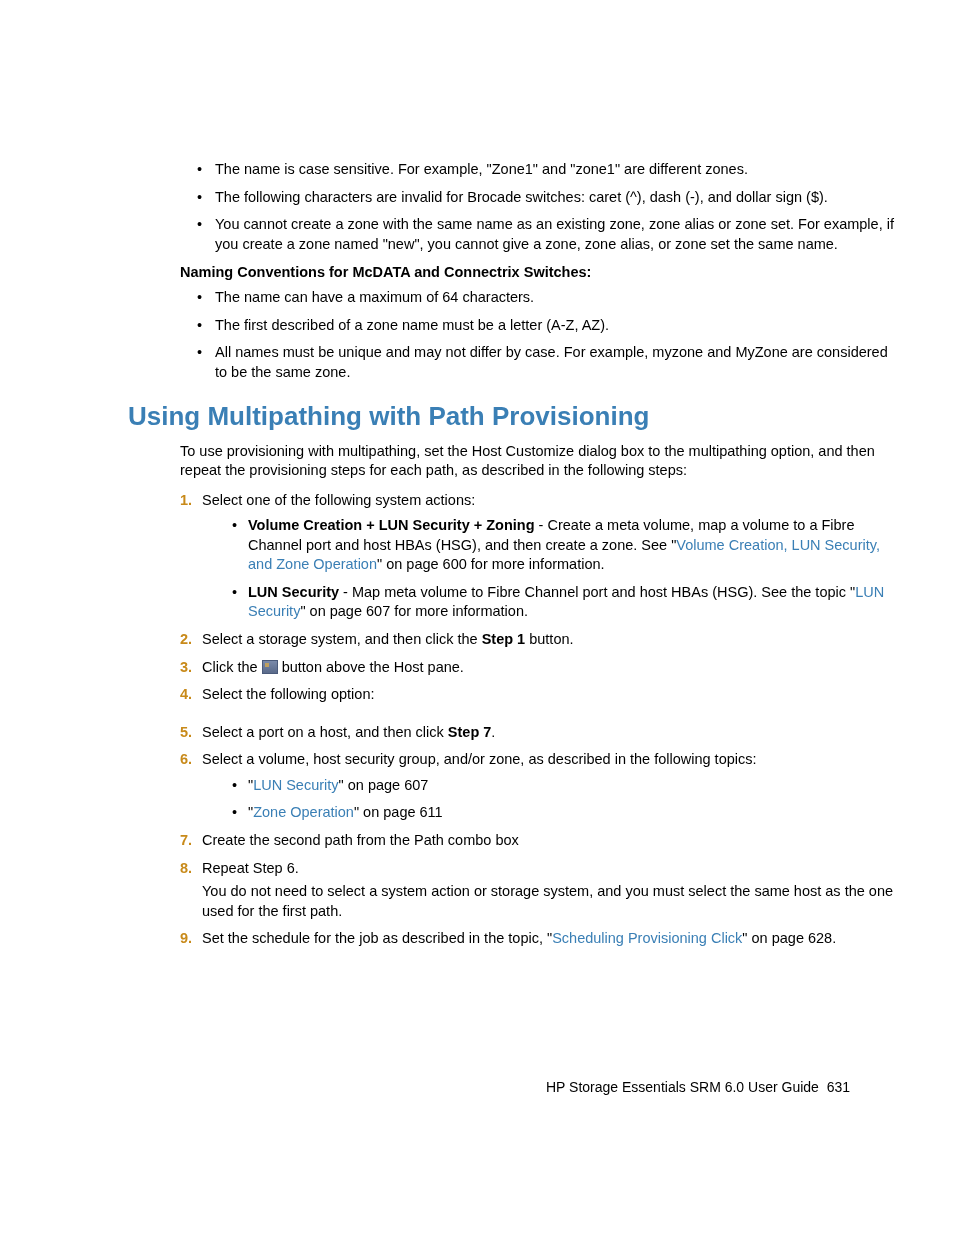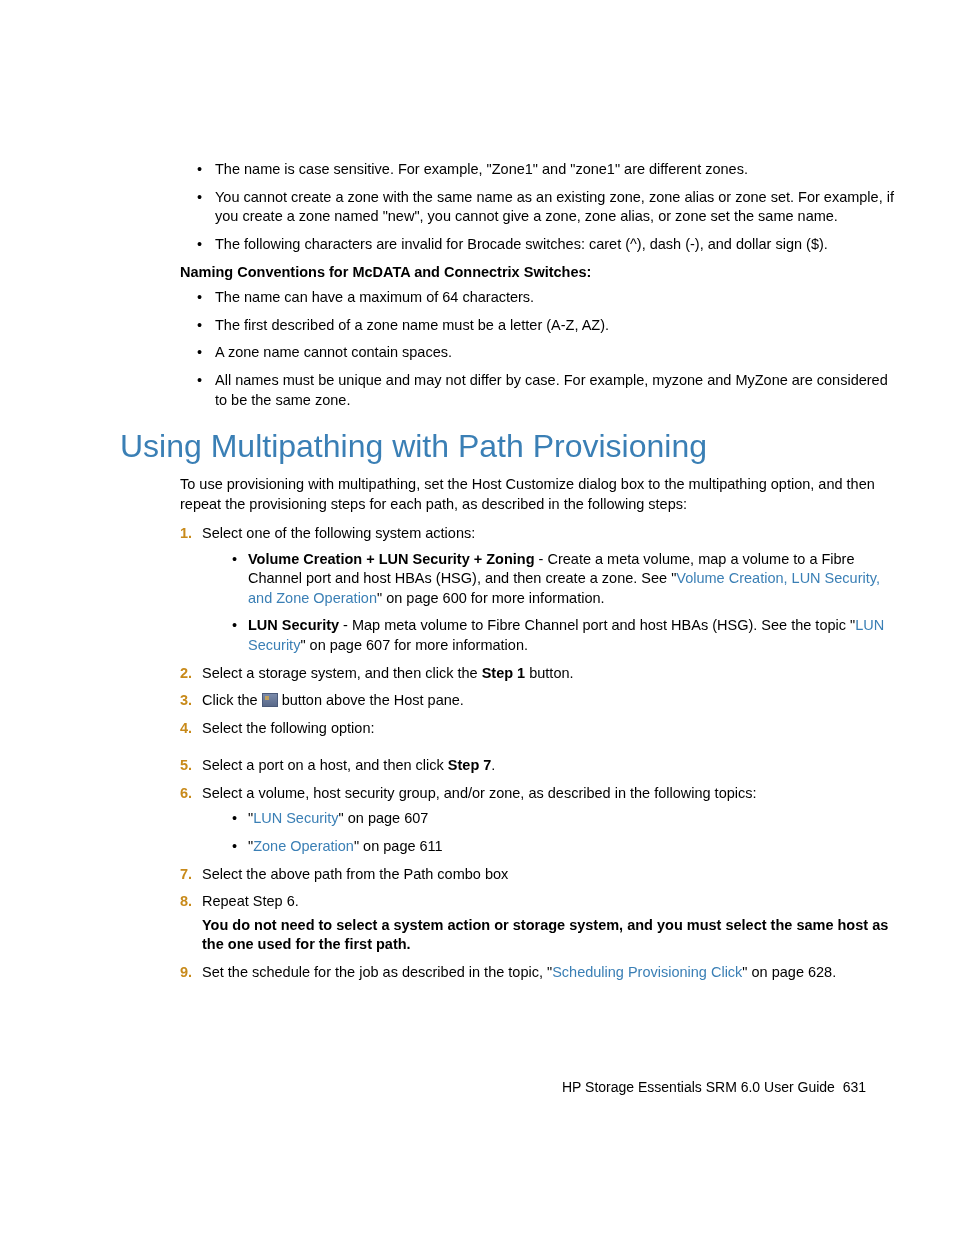--- a/index.html
+++ b/index.html
@@ -33,24 +33,24 @@
     left: 2px;
     top: 0;
     color: #000;
   }
   .subhead {
     font-weight: bold;
     margin: 10px 0 8px 60px;
   }
   h2.section {
     font-family: Arial, Helvetica, sans-serif;
-    font-weight: 400;
-    font-size: 32px;
+    font-weight: 700;
+    font-size: 26px;
     color: #3a7fb5;
-    margin: 18px 0 10px 0;
+    margin: 18px 0 10px 8px;
   }
   .para {
     margin: 0 0 10px 60px;
     line-height: 1.35;
   }
   ol.steps {
     list-style: none;
     padding: 0;
     margin: 0 0 0 60px;
     counter-reset: step;
@@ -101,47 +101,45 @@
   .icon-box::after {
     content:"";
     position:absolute;
     left:2px; top:2px;
     width:4px; height:4px;
     background:#bfa060;
   }
   .footer {
     position: absolute;
     bottom: 140px;
-    right: 88px;
+    right: 104px;
     font-size: 14px;
   }
   .step-note {
     margin-top: 4px;
-    font-weight: bold;
   }
 </style>
 </head>
 <body>
 
 <div class="page">
 
   <ul class="bullets">
     <li>The name is case sensitive. For example, "Zone1" and "zone1" are different zones.</li>
+    <li>The following characters are invalid for Brocade switches: caret (^), dash (-), and dollar sign ($).</li>
     <li>You cannot create a zone with the same name as an existing zone, zone alias or zone set. For example, if you create a zone named "new", you cannot give a zone, zone alias, or zone set the same name.</li>
-    <li>The following characters are invalid for Brocade switches: caret (^), dash (-), and dollar sign ($).</li>
   </ul>
 
   <div class="subhead">
     <span class="bold">Naming Conventions for McDATA and Connectrix Switches</span><span>:</span>
   </div>
 
   <ul class="bullets">
     <li>The name can have a maximum of 64 characters.</li>
     <li>The first described of a zone name must be a letter (A-Z, AZ).</li>
-    <li>A zone name cannot contain spaces.</li>
     <li>All names must be unique and may not differ by case. For example, myzone and MyZone are considered to be the same zone.</li>
   </ul>
 
   <h2 class="section">Using Multipathing with Path Provisioning</h2>
 
   <p class="para">To use provisioning with multipathing, set the Host Customize dialog box to the multipathing option, and then repeat the provisioning steps for each path, as described in the following steps:</p>
 
   <ol class="steps">
 
     <li>
@@ -185,21 +183,21 @@
           <span>"</span><span class="link">LUN Security</span><span>" on page 607</span>
         </li>
         <li>
           <span>"</span><span class="link">Zone Operation</span><span>" on page 611</span>
         </li>
       </ul>
     </li>
 
     <li>
       <span class="num">7.</span>
-      <span>Select the above path from the Path combo box</span>
+      <span>Create the second path from the Path combo box</span>
     </li>
 
     <li>
       <span class="num">8.</span>
       <span>Repeat Step 6.</span>
       <div class="step-note">You do not need to select a system action or storage system, and you must select the same host as the one used for the first path.</div>
     </li>
 
     <li>
       <span class="num">9.</span>

